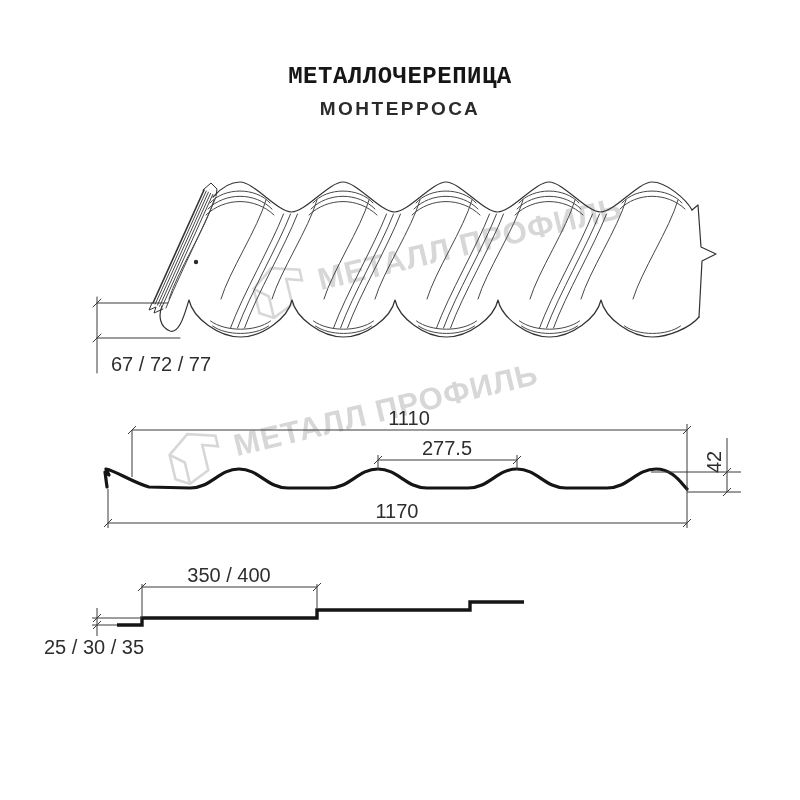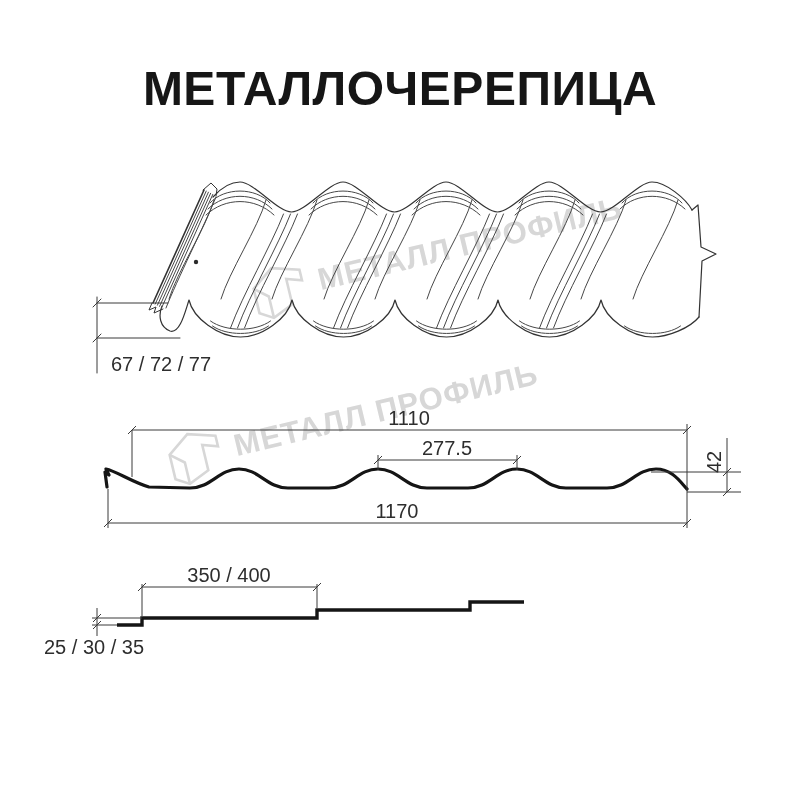--- a/index.html
+++ b/index.html
@@ -1,39 +1,40 @@
 <!DOCTYPE html>
 <html><head>
 <meta charset="utf-8">
 <style>
   html,body{margin:0;padding:0;}
   body{width:800px;height:800px;background:#ffffff;position:relative;overflow:hidden;
        font-family:"Liberation Sans", sans-serif;}
   .stage{position:absolute;inset:0;width:800px;height:800px;}
 
   .header{position:absolute;top:64px;left:0;width:800px;text-align:center;z-index:3;}
-  .title{font-size:48px;font-weight:800;letter-spacing:.5px;color:#161616;line-height:1.05;}
+  .title{font-size:24px;font-weight:800;letter-spacing:.5px;color:#161616;line-height:1.05;font-family:Liberation Mono, monospace;}
   .subtitle{font-size:19px;font-weight:600;letter-spacing:2.5px;color:#2b2b2b;margin-top:9px;}
 
   .watermark{position:absolute;display:flex;align-items:center;gap:10px;
              transform:rotate(-13.5deg);z-index:1;pointer-events:none;}
   .wm1{left:252px;top:262px;transform-origin:30px 55px;}
   .wm2{left:168px;top:428px;transform-origin:30px 55px;}
   .wm-text{font-size:31px;font-weight:700;letter-spacing:1px;white-space:nowrap;}
 
   svg.drawing{position:absolute;inset:0;z-index:2;}
   .dimtxt{font-size:20px;fill:#2e2e2e;}
 </style>
 </head>
 <body>
 
 <div class="stage">
 
   <div class="header">
     <div class="title">МЕТАЛЛОЧЕРЕПИЦА</div>
+    <div class="subtitle">МОНТЕРРОСА</div>
   </div>
 
   <div class="watermark wm1" style="color:#d7d7d7">
     <svg width="64" height="56" viewBox="0 0 64 56">
       <g fill="none" stroke="currentColor" stroke-width="2.6" stroke-linejoin="miter">
         <path d="M9 21 L31 5 L58 13 L58 24 L43 19 L43 45 L22 54 L9 46 Z"></path>
         <path d="M22 54 L22 32 L9 21"></path>
       </g>
     </svg>
     <span class="wm-text">МЕТАЛЛ ПРОФИЛЬ</span>

